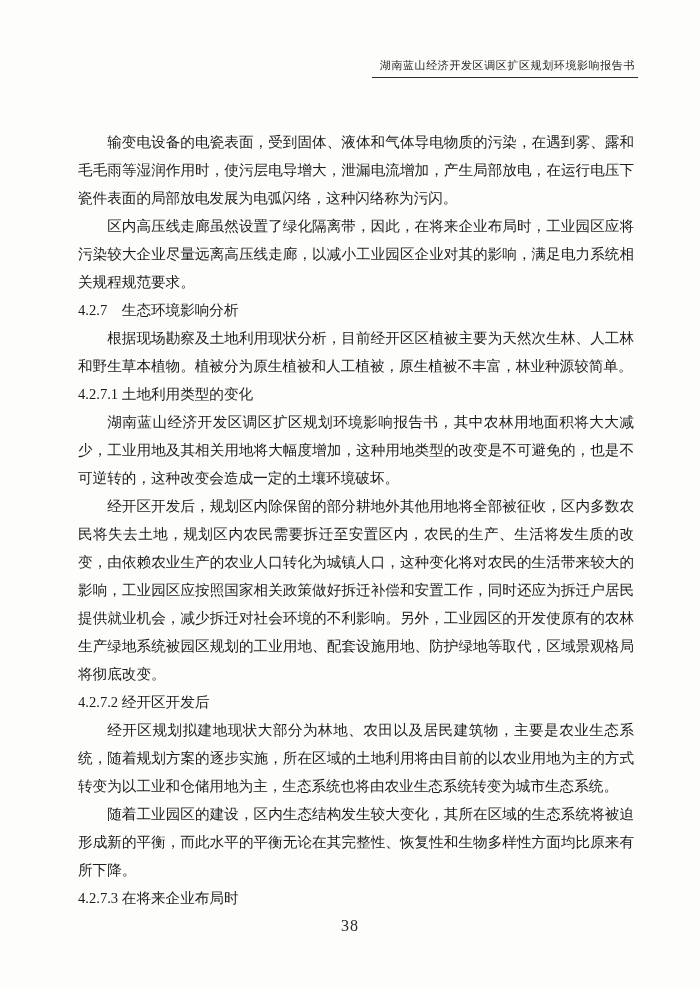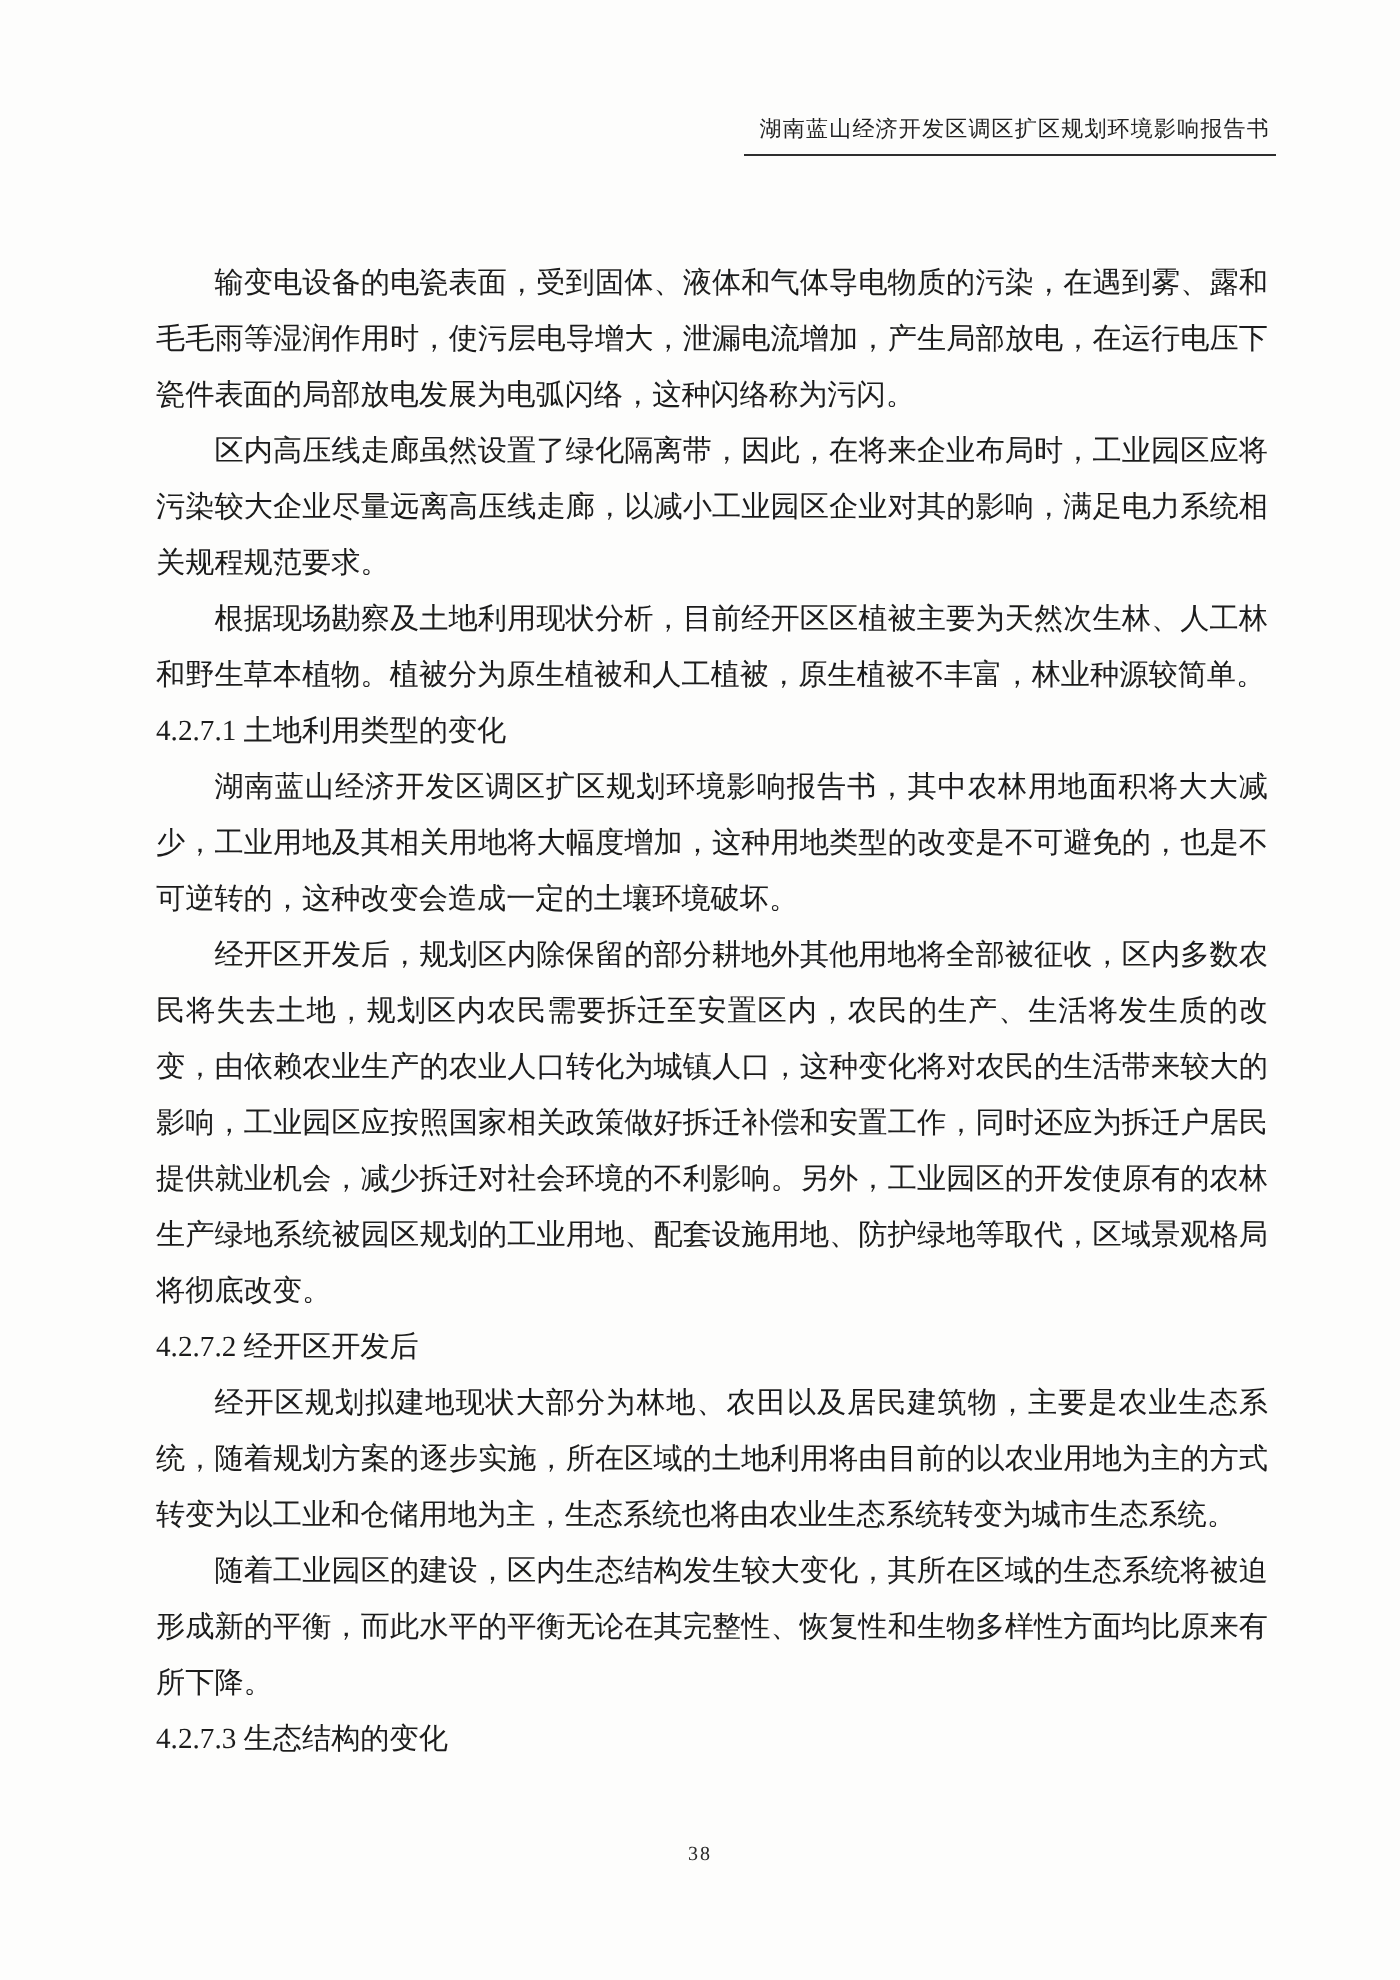--- a/index.html
+++ b/index.html
@@ -57,42 +57,43 @@
     white-space: pre-wrap;
   }
   .footer {
     position: absolute;
     top: 917px;
     left: 0;
     width: 100%;
     text-align: center;
   }
   .page-number {
-    font-size: 10px;
+    font-size: 16px;
     color: #2a2a2a;
     letter-spacing: 1px;
   }
 </style>
 </head>
 <body>
 
 <div class="page">
   <div class="header">
     <span class="header-title">湖南蓝山经济开发区调区扩区规划环境影响报告书</span>
   </div>
 
   <div class="content" id="content">
       <p class="doc-paragraph">输变电设备的电瓷表面，受到固体、液体和气体导电物质的污染，在遇到雾、露和毛毛雨等湿润作用时，使污层电导增大，泄漏电流增加，产生局部放电，在运行电压下瓷件表面的局部放电发展为电弧闪络，这种闪络称为污闪。</p>
       <p class="doc-paragraph">区内高压线走廊虽然设置了绿化隔离带，因此，在将来企业布局时，工业园区应将污染较大企业尽量远离高压线走廊，以减小工业园区企业对其的影响，满足电力系统相关规程规范要求。</p>
+      <h3 class="doc-heading">4.2.7　生态环境影响分析</h3>
       <p class="doc-paragraph">根据现场勘察及土地利用现状分析，目前经开区区植被主要为天然次生林、人工林和野生草本植物。植被分为原生植被和人工植被，原生植被不丰富，林业种源较简单。</p>
       <h3 class="doc-heading">4.2.7.1 土地利用类型的变化</h3>
       <p class="doc-paragraph">湖南蓝山经济开发区调区扩区规划环境影响报告书，其中农林用地面积将大大减少，工业用地及其相关用地将大幅度增加，这种用地类型的改变是不可避免的，也是不可逆转的，这种改变会造成一定的土壤环境破坏。</p>
       <p class="doc-paragraph">经开区开发后，规划区内除保留的部分耕地外其他用地将全部被征收，区内多数农民将失去土地，规划区内农民需要拆迁至安置区内，农民的生产、生活将发生质的改变，由依赖农业生产的农业人口转化为城镇人口，这种变化将对农民的生活带来较大的影响，工业园区应按照国家相关政策做好拆迁补偿和安置工作，同时还应为拆迁户居民提供就业机会，减少拆迁对社会环境的不利影响。另外，工业园区的开发使原有的农林生产绿地系统被园区规划的工业用地、配套设施用地、防护绿地等取代，区域景观格局将彻底改变。</p>
       <h3 class="doc-heading">4.2.7.2 经开区开发后</h3>
       <p class="doc-paragraph">经开区规划拟建地现状大部分为林地、农田以及居民建筑物，主要是农业生态系统，随着规划方案的逐步实施，所在区域的土地利用将由目前的以农业用地为主的方式转变为以工业和仓储用地为主，生态系统也将由农业生态系统转变为城市生态系统。</p>
       <p class="doc-paragraph">随着工业园区的建设，区内生态结构发生较大变化，其所在区域的生态系统将被迫形成新的平衡，而此水平的平衡无论在其完整性、恢复性和生物多样性方面均比原来有所下降。</p>
-      <h3 class="doc-heading">4.2.7.3 生态结构的变化</h3>
+      <h3 class="doc-heading">4.2.7.3 在将来企业布局时</h3>
     </div>
 
   <div class="footer">
     <span class="page-number">38</span>
   </div>
 </div>
 
 </body></html>

